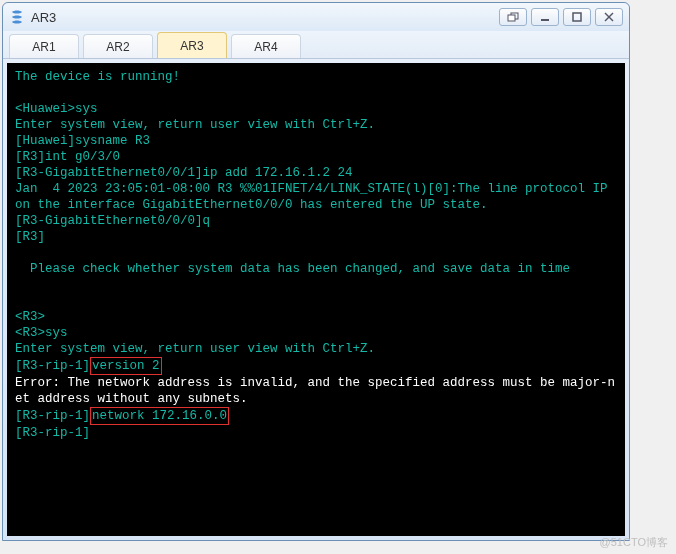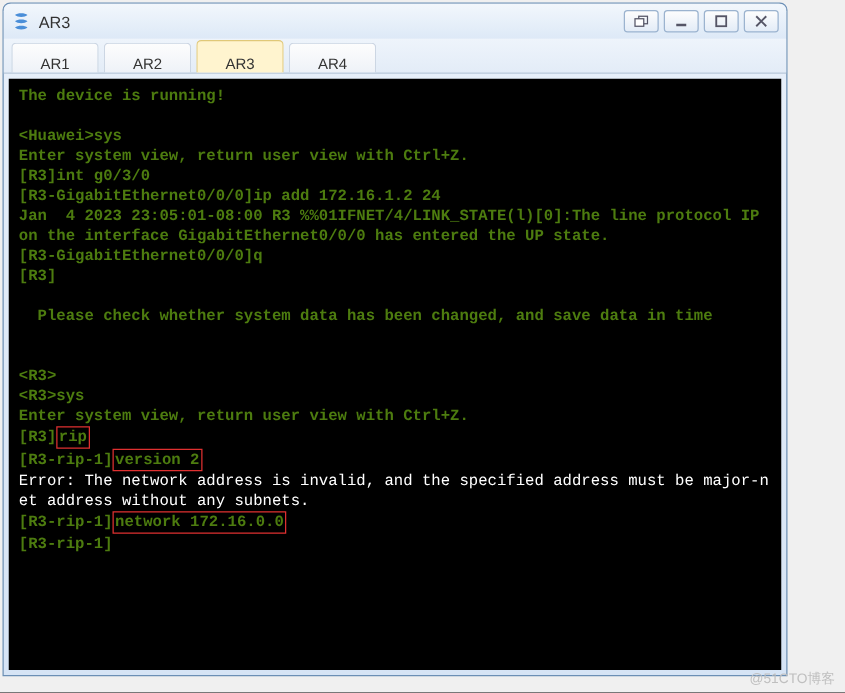--- a/index.html
+++ b/index.html
@@ -56,40 +56,40 @@
   }
   .tab {
     min-width: 70px;
     height: 24px;
     margin-right: 4px;
     padding: 0 0;
     border: 1px solid #ccd6e3;
     border-bottom: none;
     border-radius: 4px 4px 0 0;
     background: linear-gradient(to bottom, #fdfdfd, #eef2f8);
-    display: flex; align-items: flex-end; justify-content: center;
+    display: flex; align-items: center; justify-content: center;
     font-size: 12px; color: #333;
   }
   .tab.active {
     background: #fff4cf;
     border-color: #e0c878;
     height: 26px;
   }
   .terminal {
     flex: 1;
     margin: 4px;
     background: #000;
     padding: 6px 8px;
     font-family: "Courier New", monospace;
     font-size: 12.5px;
     line-height: 16px;
     overflow: hidden;
     position: relative;
   }
-  .y { color: #4d7c0f; font-weight: bold; }
+  .y { color: #14b8a6; }
   .w { color: #ffffff; }
   .line { white-space: pre; }
   .redbox {
     border: 1px solid #e03030;
     padding: 0 1px;
     display: inline-block;
   }
   .watermark {
     position: absolute;
     right: 8px; bottom: 4px;
@@ -147,34 +147,34 @@
     <div class="tab">
         <span>AR4</span>
       </div>
   </div>
 
   <div class="terminal">
     <div class="line y">The device is running!</div>
     <div class="line">&nbsp;</div>
     <div class="line y">&lt;Huawei&gt;sys</div>
     <div class="line y">Enter system view, return user view with Ctrl+Z.</div>
+    <div class="line y">[Huawei]sysname R3</div>
     <div class="line y">[R3]int g0/3/0</div>
-    <div class="line y">[R3-GigabitEthernet0/0/0]ip add 172.16.1.2 24</div>
+    <div class="line y">[R3-GigabitEthernet0/0/1]ip add 172.16.1.2 24</div>
     <div class="line y">Jan  4 2023 23:05:01-08:00 R3 %%01IFNET/4/LINK_STATE(l)[0]:The line protocol IP</div>
     <div class="line y">on the interface GigabitEthernet0/0/0 has entered the UP state.</div>
     <div class="line y">[R3-GigabitEthernet0/0/0]q</div>
     <div class="line y">[R3]</div>
     <div class="line">&nbsp;</div>
     <div class="line y">  Please check whether system data has been changed, and save data in time</div>
     <div class="line">&nbsp;</div>
     <div class="line">&nbsp;</div>
     <div class="line y">&lt;R3&gt;</div>
     <div class="line y">&lt;R3&gt;sys</div>
     <div class="line y">Enter system view, return user view with Ctrl+Z.</div>
-    <div class="line"><span class="y">[R3]</span><span class="redbox y">rip</span></div>
     <div class="line"><span class="y">[R3-rip-1]</span><span class="redbox y">version 2</span></div>
     <div class="line w">Error: The network address is invalid, and the specified address must be major-n</div>
     <div class="line w">et address without any subnets.</div>
     <div class="line"><span class="y">[R3-rip-1]</span><span class="redbox y">network 172.16.0.0</span></div>
     <div class="line y">[R3-rip-1]</div>
   </div>
 </div>
 
 <div class="watermark">@51CTO博客</div>
 

